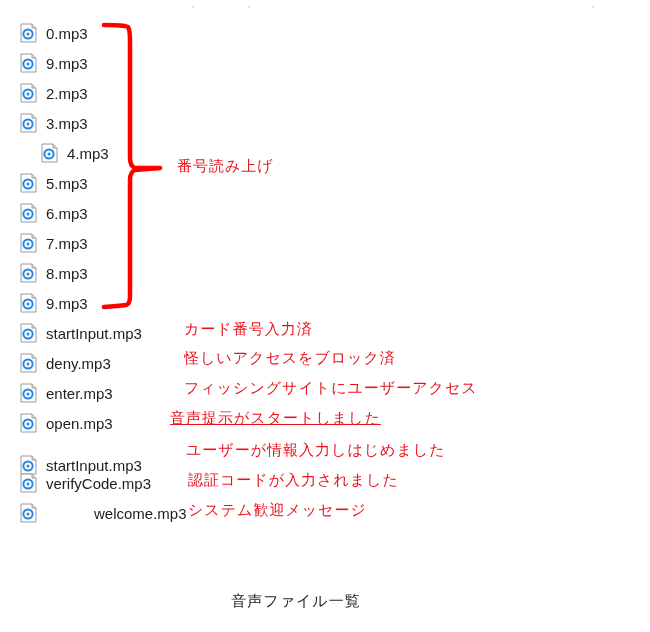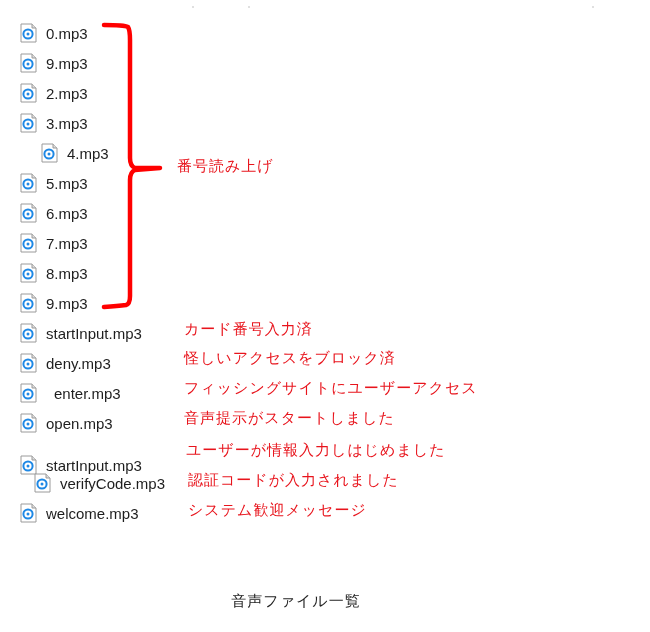--- a/index.html
+++ b/index.html
@@ -122,21 +122,21 @@
   </div>
   <div class="file-row" style="top:330px;">
     <span class="file-icon"><svg width="17" height="20" viewBox="0 0 17 20">
           <path d="M1 1h11l4 4v14H1z" fill="#fff" stroke="#9a9a9a"></path>
           <path d="M12 1v4h4" fill="#ddd" stroke="#9a9a9a"></path>
           <circle cx="8" cy="11" r="4.6" fill="none" stroke="#1e88e5" stroke-width="2"></circle>
           <circle cx="8" cy="11" r="1.5" fill="#1e88e5"></circle>
         </svg></span>
     <span class="file-name">deny.mp3</span>
   </div>
-  <div class="file-row" style="top:360px;gap:8px;">
+  <div class="file-row" style="top:360px;">
     <span class="file-icon"><svg width="17" height="20" viewBox="0 0 17 20">
           <path d="M1 1h11l4 4v14H1z" fill="#fff" stroke="#9a9a9a"></path>
           <path d="M12 1v4h4" fill="#ddd" stroke="#9a9a9a"></path>
           <circle cx="8" cy="11" r="4.6" fill="none" stroke="#1e88e5" stroke-width="2"></circle>
           <circle cx="8" cy="11" r="1.5" fill="#1e88e5"></circle>
         </svg></span>
     <span class="file-name">enter.mp3</span>
   </div>
   <div class="file-row" style="top:390px;">
     <span class="file-icon"><svg width="17" height="20" viewBox="0 0 17 20">
@@ -149,47 +149,47 @@
   </div>
   <div class="file-row" style="top:420px;margin-top:12px;">
     <span class="file-icon"><svg width="17" height="20" viewBox="0 0 17 20">
           <path d="M1 1h11l4 4v14H1z" fill="#fff" stroke="#9a9a9a"></path>
           <path d="M12 1v4h4" fill="#ddd" stroke="#9a9a9a"></path>
           <circle cx="8" cy="11" r="4.6" fill="none" stroke="#1e88e5" stroke-width="2"></circle>
           <circle cx="8" cy="11" r="1.5" fill="#1e88e5"></circle>
         </svg></span>
     <span class="file-name">startInput.mp3</span>
   </div>
-  <div class="file-row" style="top:450px;margin-left:14px;">
+  <div class="file-row" style="top:450px;">
     <span class="file-icon"><svg width="17" height="20" viewBox="0 0 17 20">
           <path d="M1 1h11l4 4v14H1z" fill="#fff" stroke="#9a9a9a"></path>
           <path d="M12 1v4h4" fill="#ddd" stroke="#9a9a9a"></path>
           <circle cx="8" cy="11" r="4.6" fill="none" stroke="#1e88e5" stroke-width="2"></circle>
           <circle cx="8" cy="11" r="1.5" fill="#1e88e5"></circle>
         </svg></span>
     <span class="file-name">verifyCode.mp3</span>
   </div>
-  <div class="file-row" style="top:480px;">
+  <div class="file-row" style="top:480px;gap:48px;">
     <span class="file-icon"><svg width="17" height="20" viewBox="0 0 17 20">
           <path d="M1 1h11l4 4v14H1z" fill="#fff" stroke="#9a9a9a"></path>
           <path d="M12 1v4h4" fill="#ddd" stroke="#9a9a9a"></path>
           <circle cx="8" cy="11" r="4.6" fill="none" stroke="#1e88e5" stroke-width="2"></circle>
           <circle cx="8" cy="11" r="1.5" fill="#1e88e5"></circle>
         </svg></span>
     <span class="file-name">welcome.mp3</span>
   </div>
 </div>
 
 <svg class="bracket" width="650" height="632" viewBox="0 0 650 632">
   <path d="M104 25 Q124 25 128 27 Q130 30 130 40 L130 158 Q130 166 135 168 L160 168 L135 170 Q130 172 130 180 L130 296 Q130 304 126 305 Q118 306 104 307" fill="none" stroke="#ff0000" stroke-width="4.5" stroke-linecap="round" stroke-linejoin="round"></path>
 </svg>
 
 <div class="note" style="left:177px;top:157px;">番号読み上げ</div>
 
 <div class="note" style="left:184px;top:320px;">カード番号入力済</div>
 <div class="note" style="left:184px;top:349px;font-family:Liberation Serif, serif;">怪しいアクセスをブロック済</div>
 <div class="note" style="left:184px;top:379px;">フィッシングサイトにユーザーアクセス</div>
-<div class="note" style="left:184px;top:409px;">音声提示がスタートしました</div>
+<div class="note" style="left:170px;top:409px;text-decoration:underline;">音声提示がスタートしました</div>
 <div class="note" style="left:186px;top:441px;">ユーザーが情報入力しはじめました</div>
 <div class="note" style="left:188px;top:471px;">認証コードが入力されました</div>
 <div class="note" style="left:188px;top:501px;">システム歓迎メッセージ</div>
 
 <div class="caption">音声ファイル一覧</div>
 
 </body></html>

